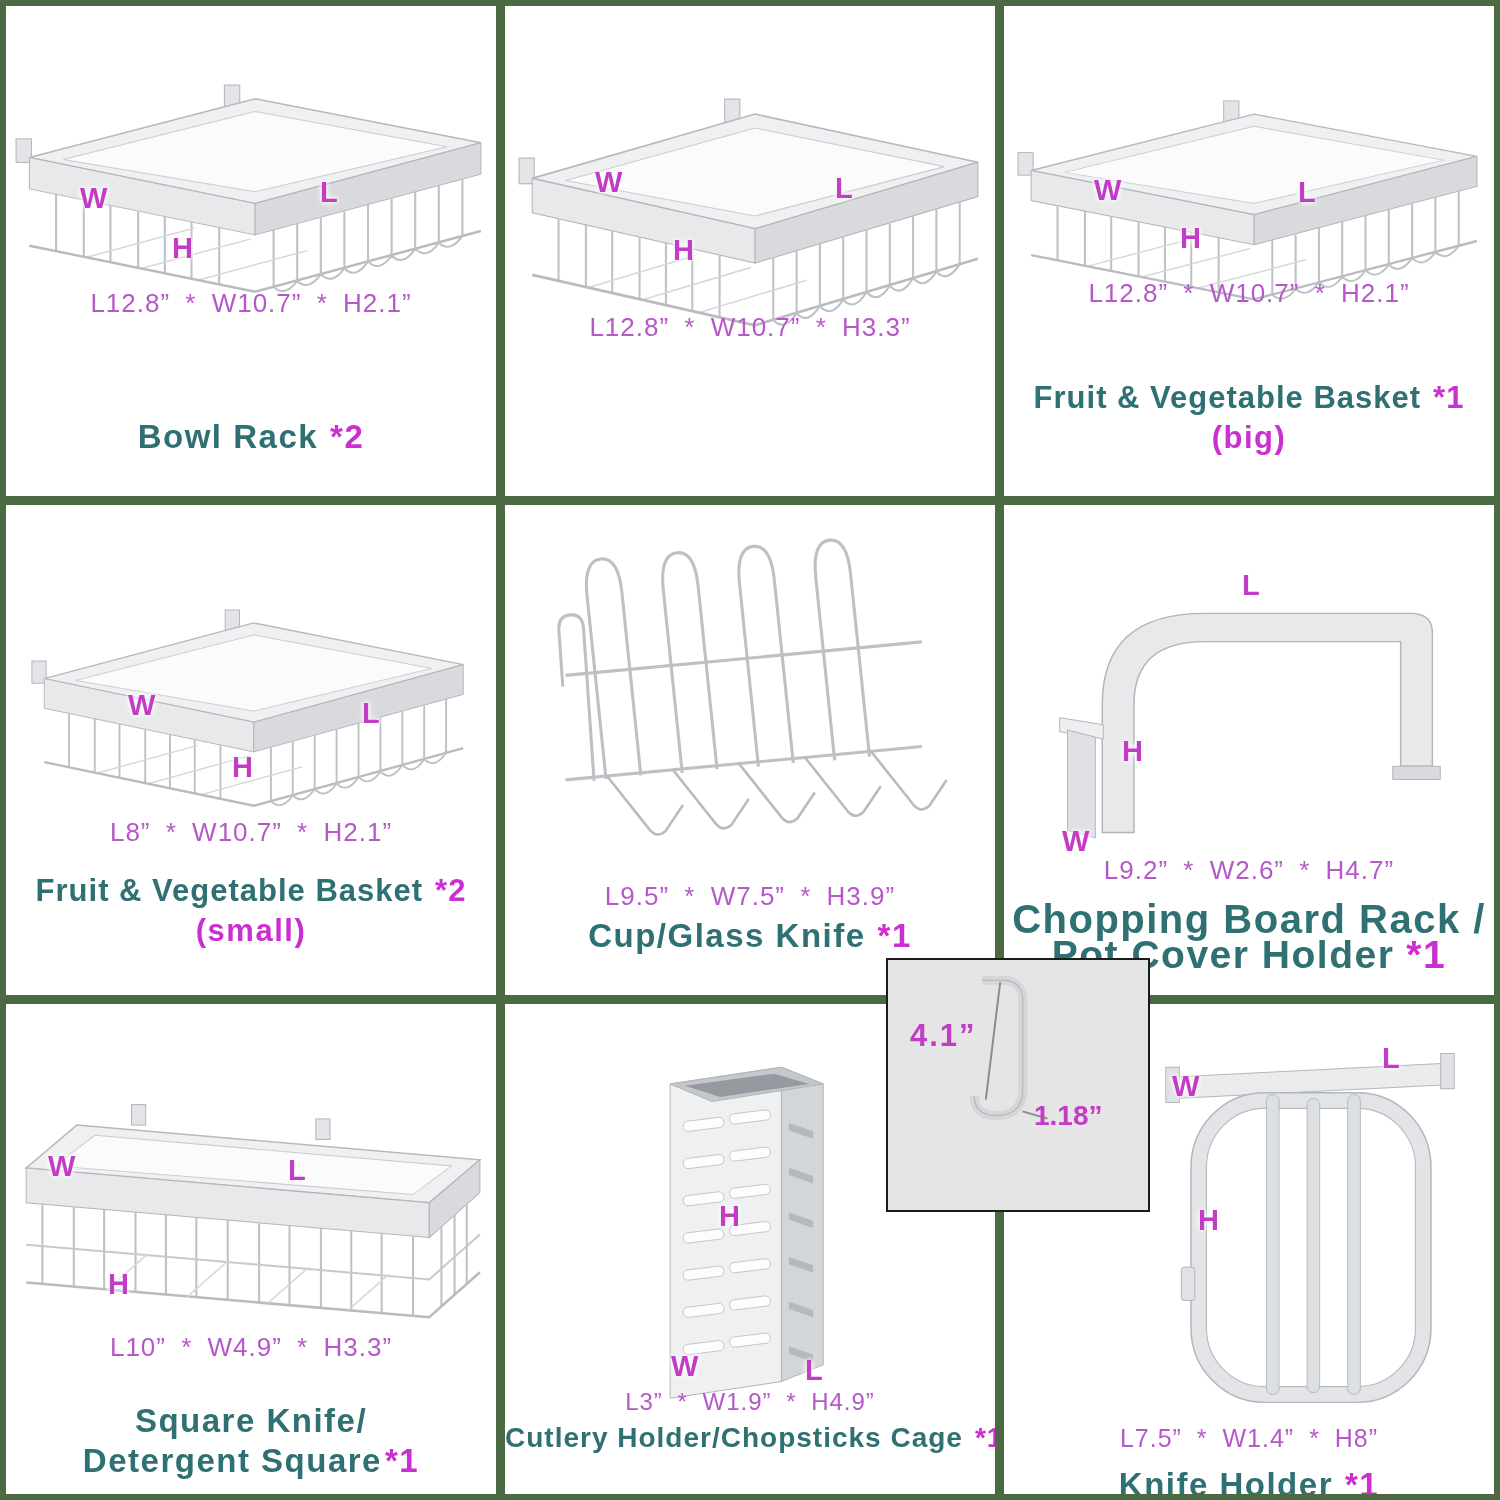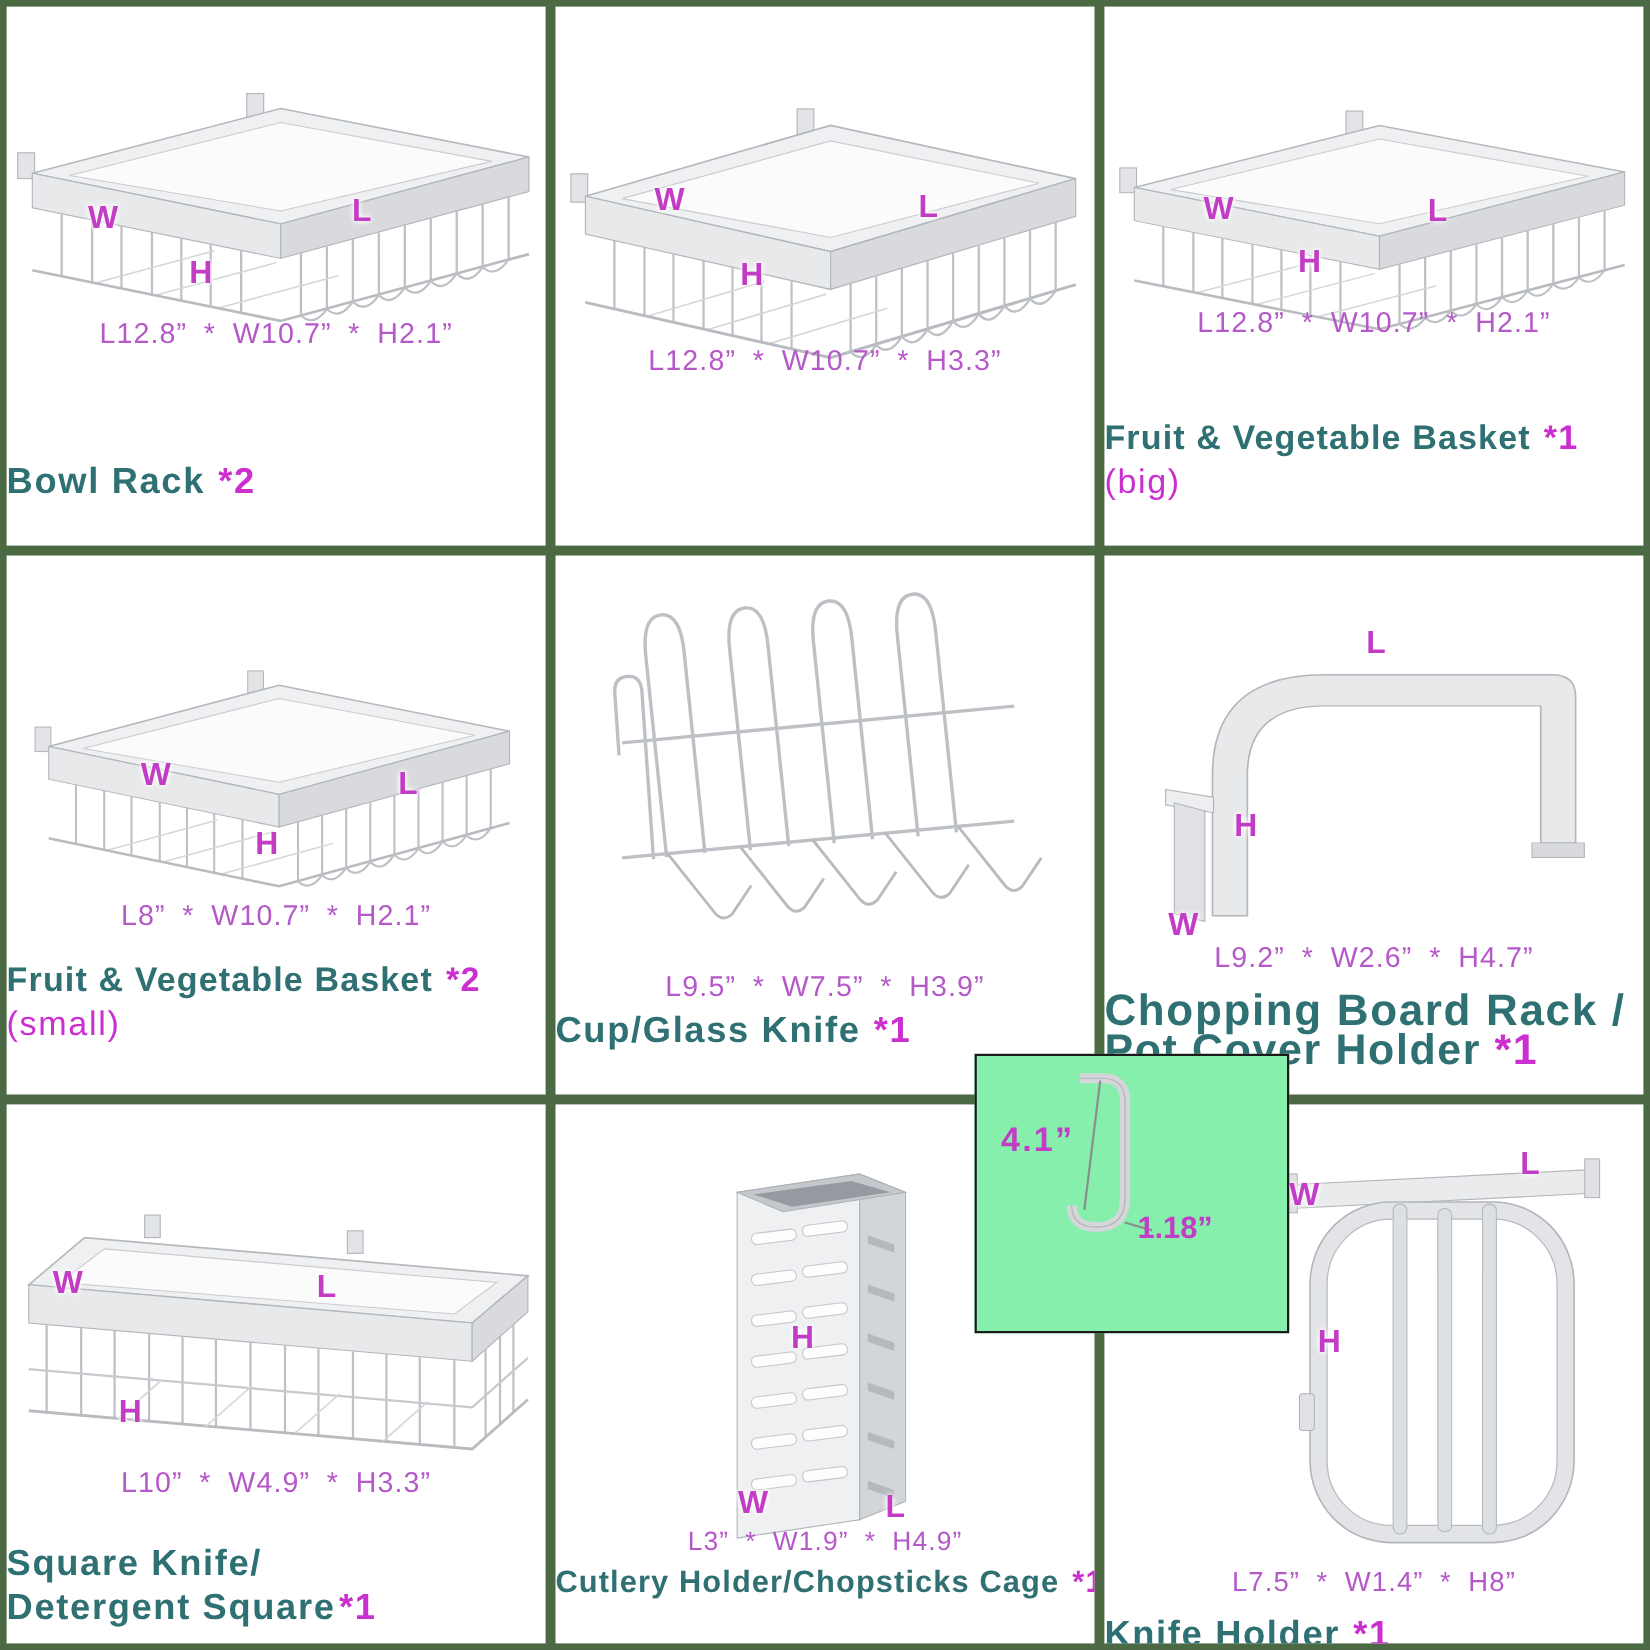--- a/index.html
+++ b/index.html
@@ -23,26 +23,26 @@
   .art{position:absolute}
   .letter{
     position:absolute;font-size:29px;font-weight:700;color:var(--magenta2);
     text-shadow:0 0 5px #fff,0 0 6px #fff;z-index:2;
   }
   .dims{
     position:absolute;left:0;right:0;text-align:center;font-size:26px;
     color:var(--dim);letter-spacing:1px;word-spacing:7px;z-index:2;
   }
   .title,.tline{
-    position:absolute;left:0;right:0;font-size:33px;
+    position:absolute;left:0;right:0;text-align:center;font-size:33px;
     letter-spacing:1.5px;color:var(--teal);font-weight:600;z-index:2;white-space:nowrap;
   }
   .tcount{color:var(--magenta);font-weight:700;margin-left:12px}
   .tcount.snug{margin-left:3px}
-  .suffix{color:var(--magenta);font-weight:400}
+  .suffix{color:var(--magenta);font-weight:700}
 
   
   .c1 .art{left:8px;top:78px;width:472px;height:245px}
   .c1 .lw{left:74px;top:176px}.c1 .lh{left:166px;top:226px}.c1 .ll{left:314px;top:170px}
   .c1 .dims{top:282px}.c1 .title{top:412px}
   
   .c2 .art{left:12px;top:92px;width:466px;height:268px}
   .c2 .lw{left:90px;top:160px}.c2 .lh{left:168px;top:228px}.c2 .ll{left:330px;top:166px}
   .c2 .dims{top:306px}.c2 .title{top:418px}
   
@@ -78,22 +78,22 @@
   .c8 .dims{top:384px;font-size:24px}
   .c8 .title{top:418px;font-size:28px;letter-spacing:1px}
   
   .c9 .art{left:156px;top:24px;width:300px;height:392px}
   .c9 .lw{left:168px;top:66px}.c9 .ll{left:378px;top:38px}.c9 .lh{left:194px;top:200px}
   .c9 .dims{top:420px;font-size:25px}
   .c9 .title{top:462px}
 
   
   .hooks-box{
-    position:absolute;left:886px;top:958px;width:286px;height:254px;
-    background:#86efac;border:2px solid #1b1b1b;z-index:5;
+    position:absolute;left:886px;top:958px;width:264px;height:254px;
+    background:#e5e5e5;border:2px solid #1b1b1b;z-index:5;
   }
   .hook-art{position:absolute;left:62px;top:6px;width:112px;height:178px}
   .hook-dim1{position:absolute;left:22px;top:58px;font-size:31px;color:var(--magenta2);font-weight:600;letter-spacing:2px}
   .hook-dim2{position:absolute;left:146px;top:140px;font-size:28px;color:var(--magenta2);font-weight:600}
   .hook-title{position:absolute;left:0;right:0;top:196px;text-align:center;font-size:31px;color:var(--teal);font-weight:600;letter-spacing:1px}
   .leader{position:absolute;background:#8d8d8d}
   .leader1{left:104px;top:22px;width:1.5px;height:118px;transform:rotate(7deg)}
   .leader2{left:134px;top:154px;width:26px;height:1.5px;transform:rotate(16deg)}
 </style>
 </head>

